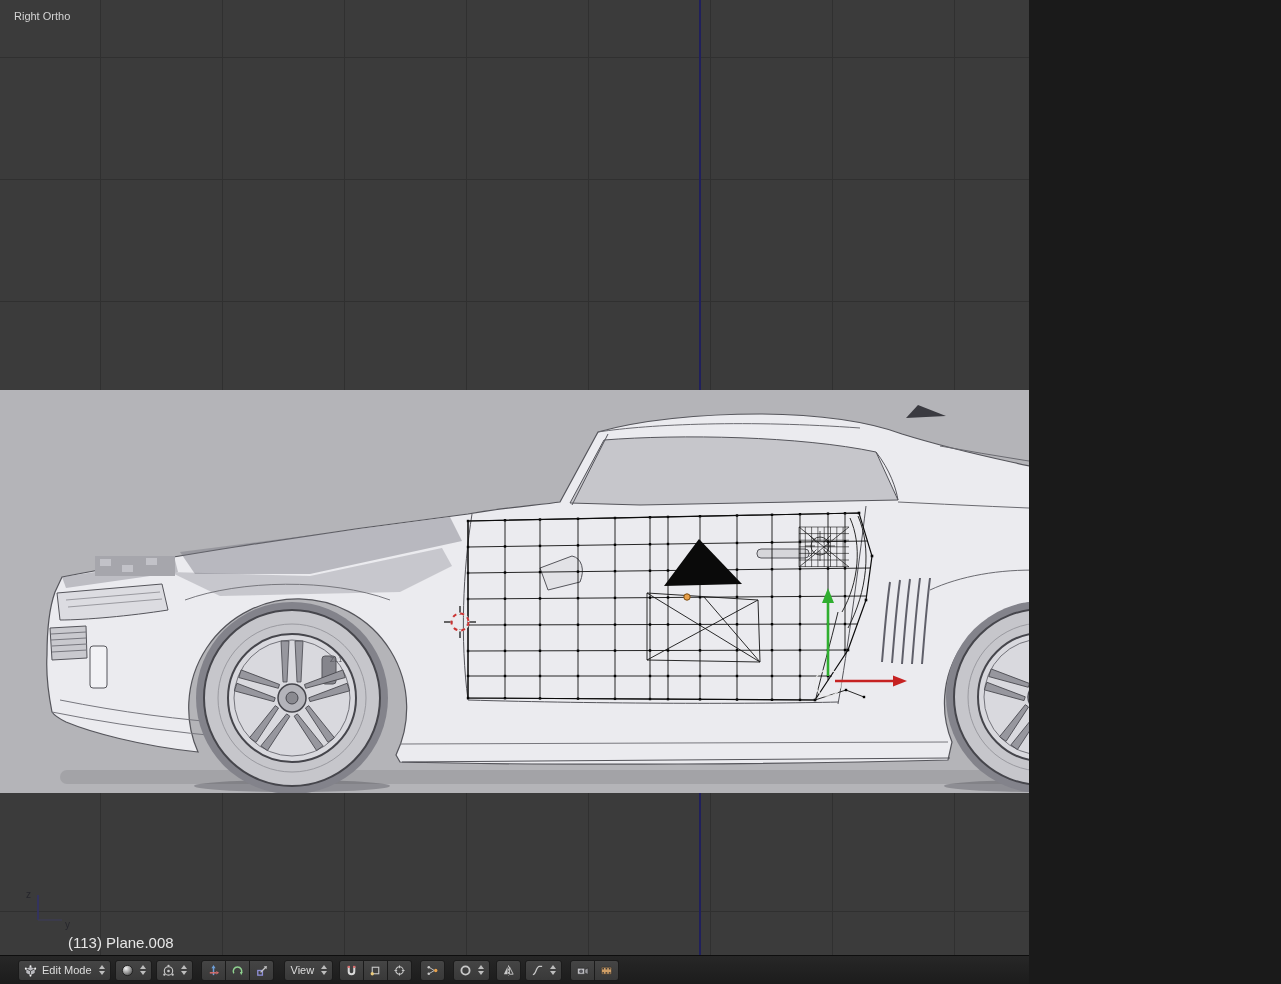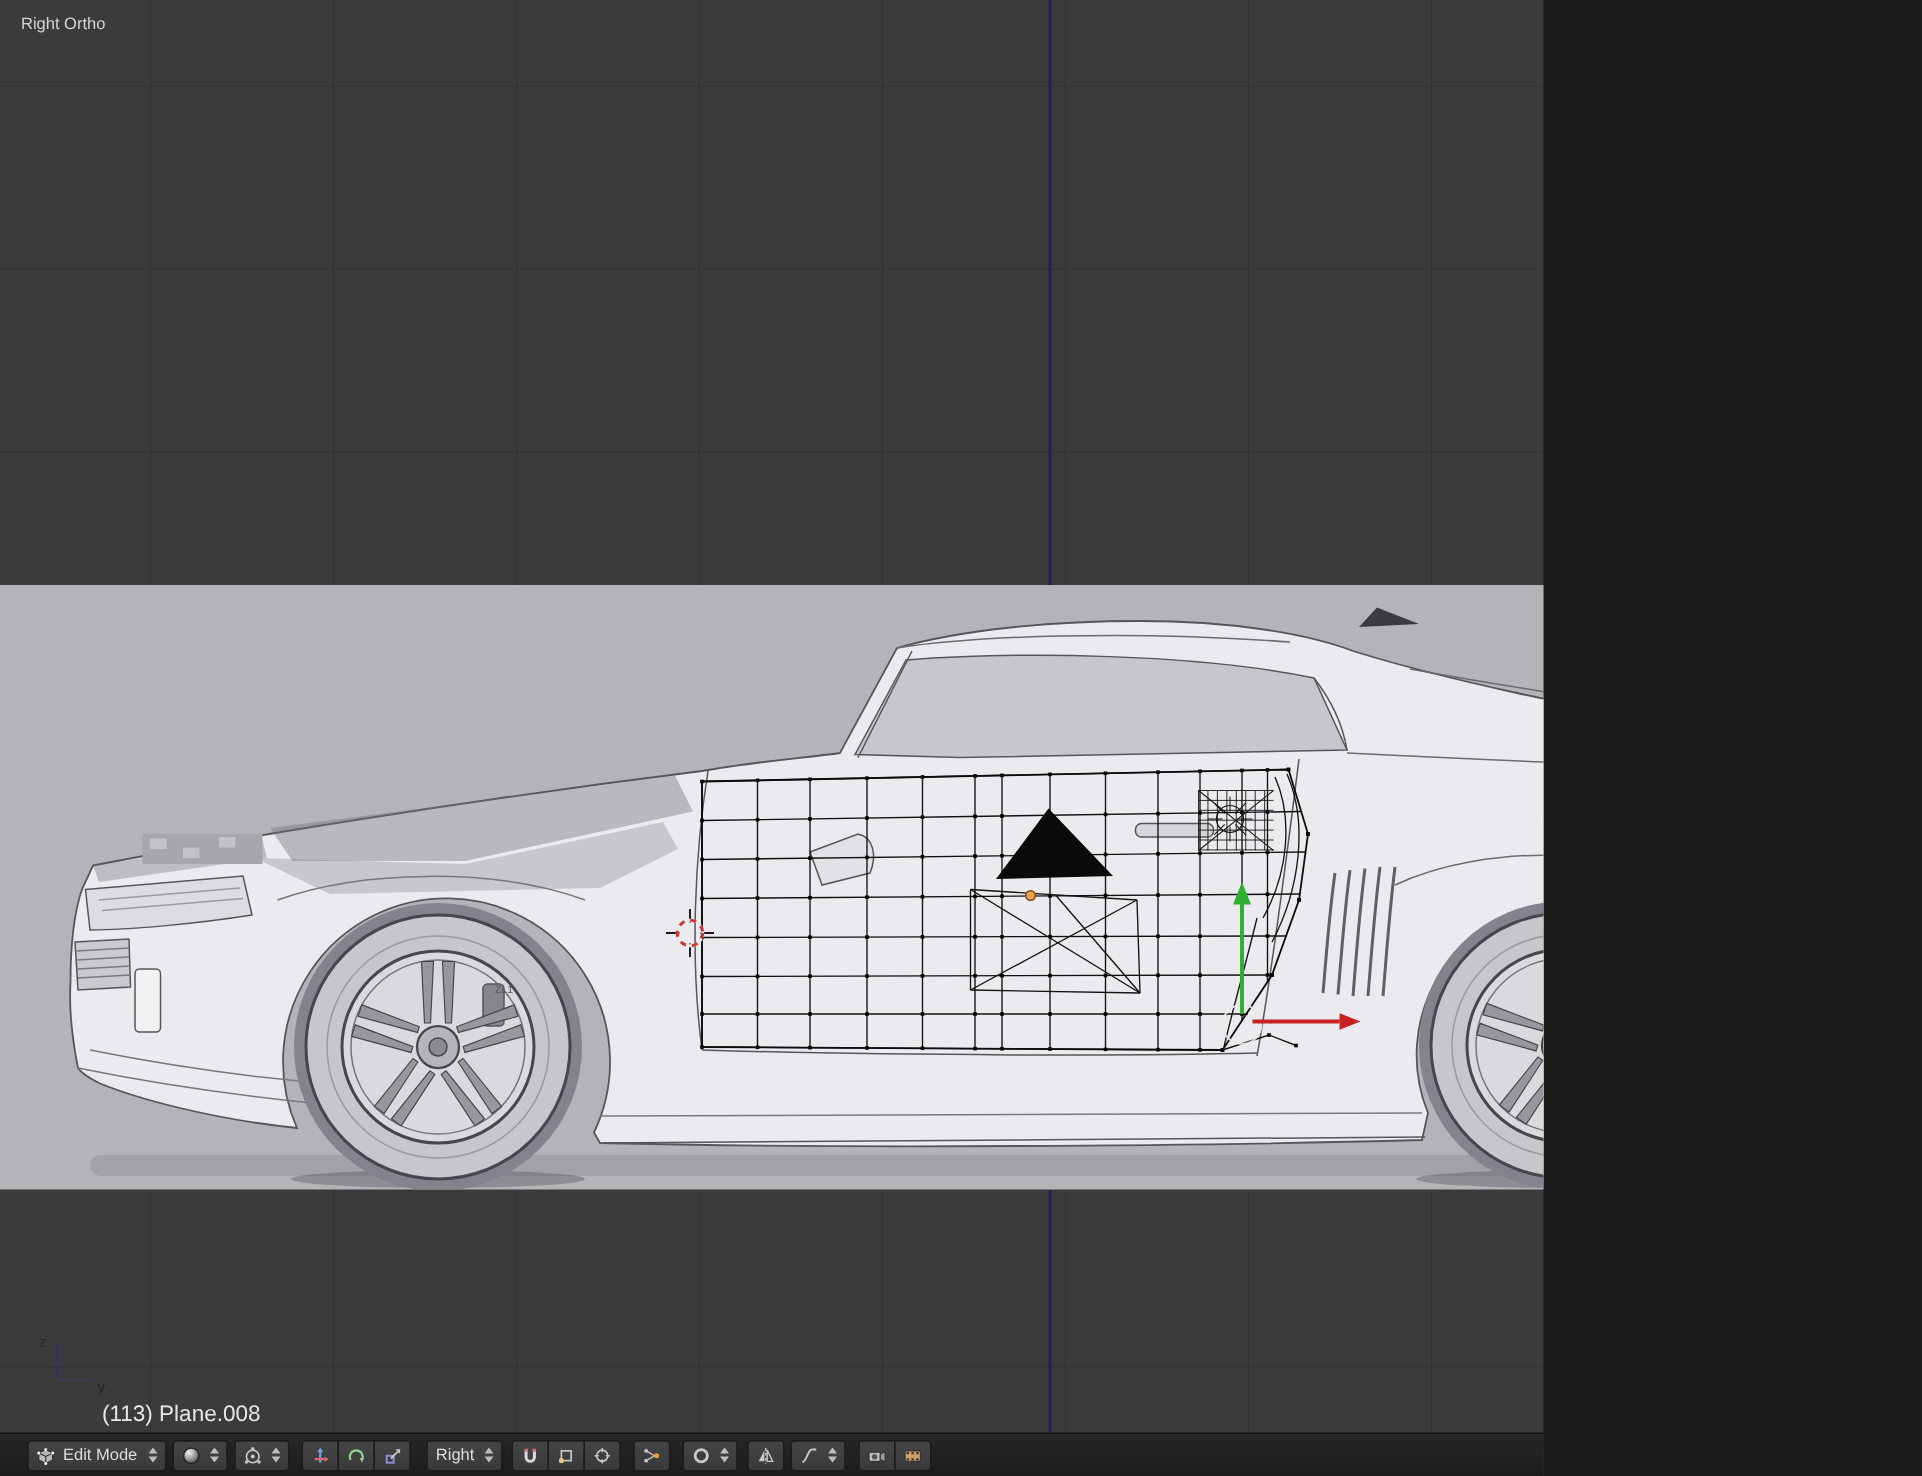--- a/index.html
+++ b/index.html
@@ -422,21 +422,21 @@
       <div class="btn">
         <svg class="icon13" viewBox="0 0 14 14">
           <rect x="3" y="7" width="5" height="5" fill="none" stroke="#8f8fd8" stroke-width="1.4"></rect>
           <line x1="6" y1="9" x2="11" y2="4" stroke="#c8c8c8" stroke-width="1.4"></line>
           <path d="M 9.4,2.6 L 12.8,2.2 L 12.4,5.6 Z" fill="#c8c8c8"></path>
         </svg>
       </div>
     </div>
 
     <div class="btn ml10">
-      <span class="lbl">Right</span>
+      <span class="lbl">View</span>
       <span class="arrows">
           <span class="arr up"></span>
           <span class="arr dn"></span>
         </span>
     </div>
 
     <div class="group ml6">
       <div class="btn">
         <svg class="icon13" viewBox="0 0 14 14">
           <path d="M4,3 V8 a3,3 0 0 0 6,0 V3" fill="none" stroke="#d8d8d8" stroke-width="2.2"></path>

